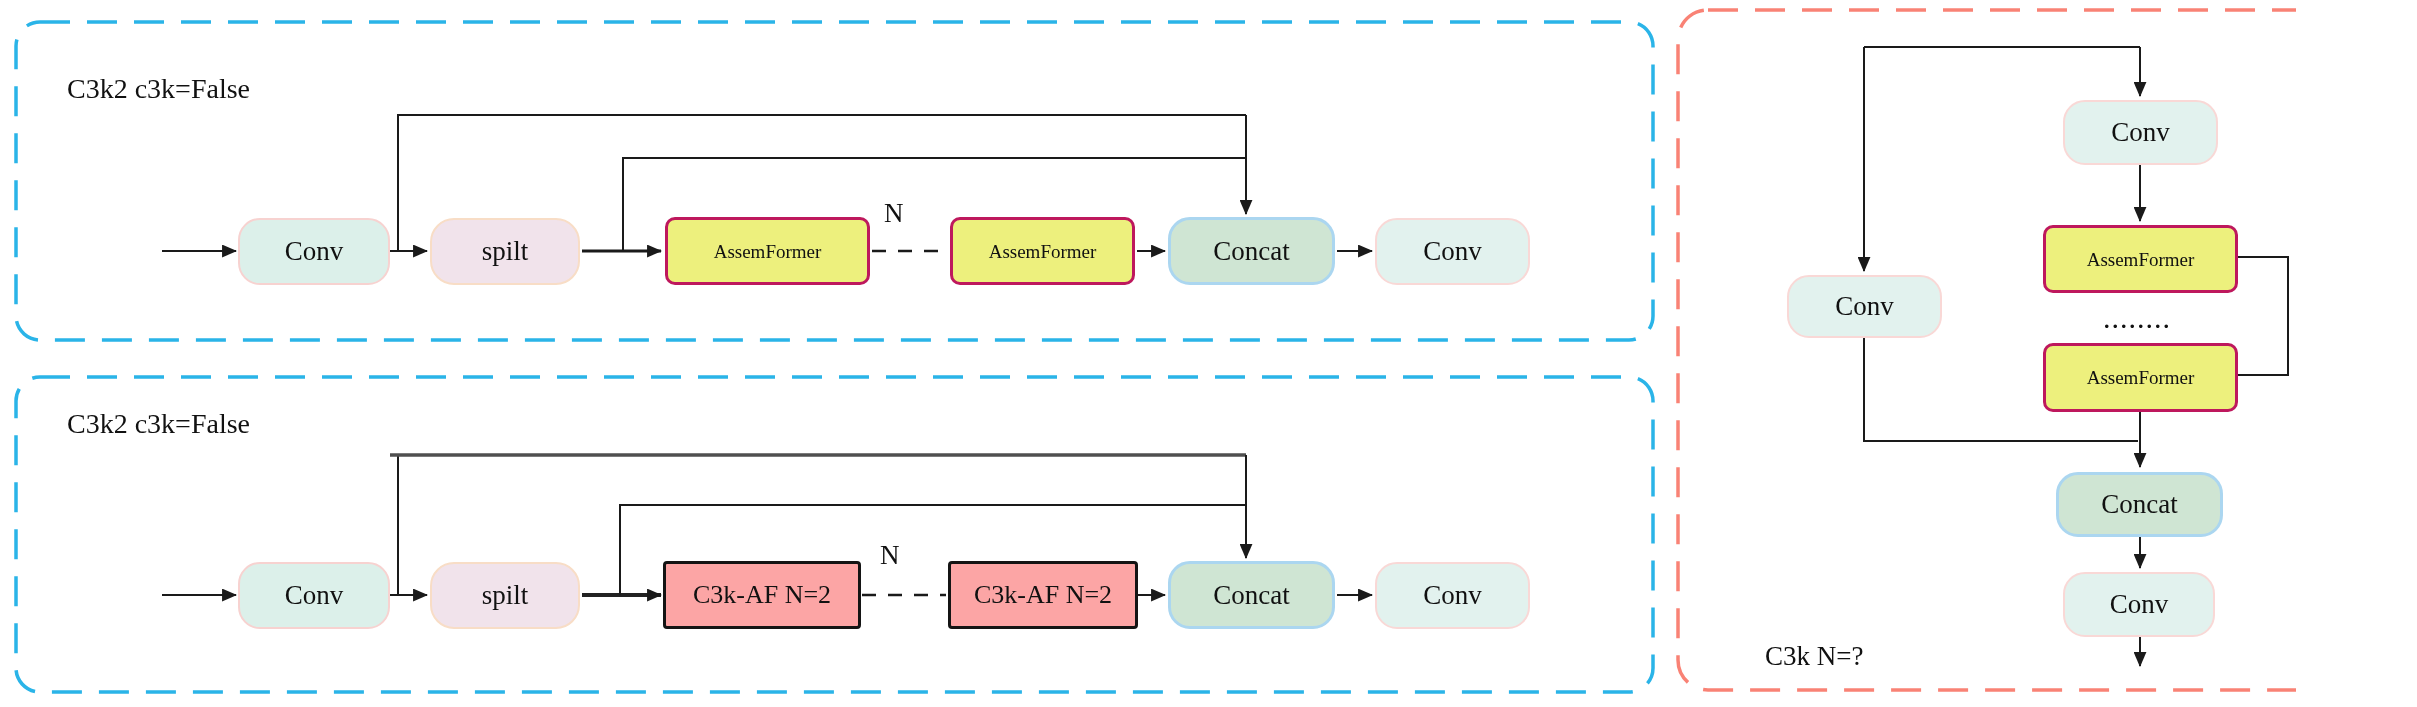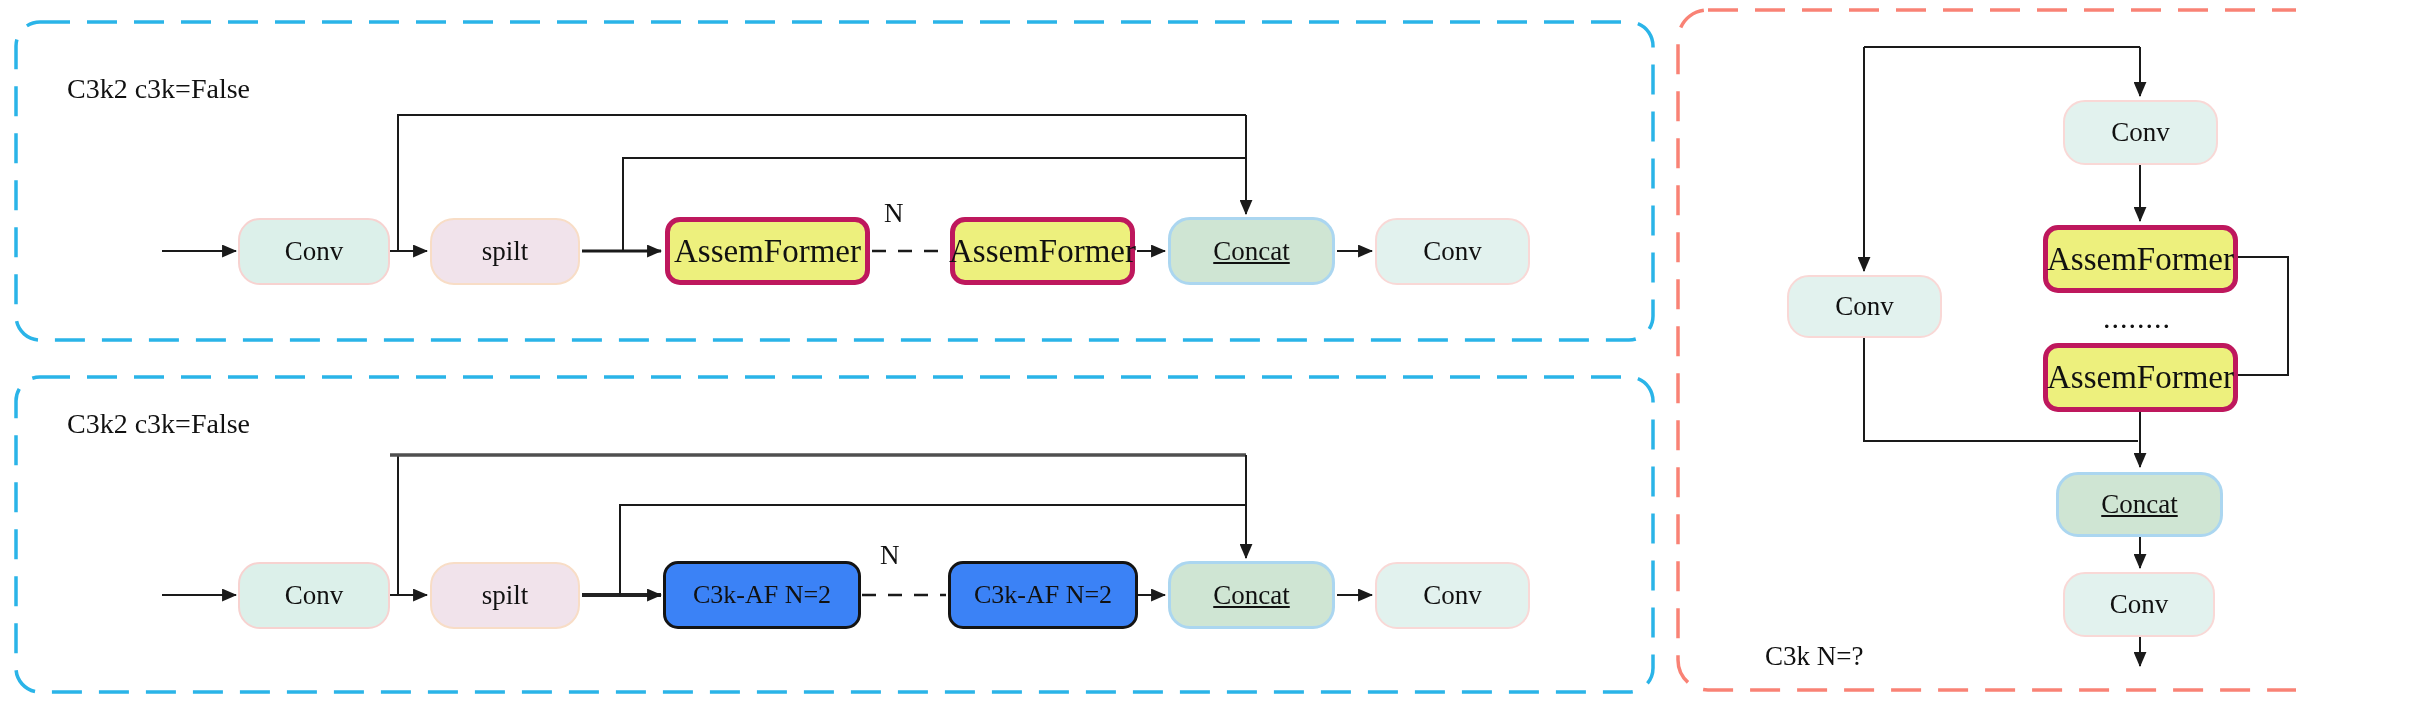--- a/index.html
+++ b/index.html
@@ -15,23 +15,23 @@
     position:absolute;
     display:flex;align-items:center;justify-content:center;
     font-size:27px;color:#111;
     box-sizing:border-box;
     white-space:nowrap;
     line-height:1;
   }
   .mint   {background:#dcf0ea;border:2px solid #f7d2d0;border-radius:22px;}
   .mint2  {background:#e2f2ee;border:2px solid #f9d8d6;border-radius:22px;}
   .splitb {background:#f1e3eb;border:2px solid #f8ddc6;border-radius:24px;font-family:Liberation Serif, serif;}
-  .yellow {background:#edf07d;border:5px solid #be185d;border-radius:15px;font-size:33px;}
-  .blue   {background:#3b82f6;border:3px solid #141414;border-radius:15px;font-size:26px;}
-  .green  {background:#cfe5d3;border:3px solid #abd6f0;border-radius:22px;text-decoration:underline;}
+  .yellow {background:#edf07d;border:3px solid #be185d;border-radius:10px;font-size:19px;}
+  .blue   {background:#fca5a5;border:3px solid #141414;border-radius:4px;font-size:26px;}
+  .green  {background:#cfe5d3;border:3px solid #abd6f0;border-radius:22px;}
   .plabel{
     position:absolute;font-size:28px;color:#111;white-space:nowrap;
   }
   .nlabel{
     position:absolute;font-size:27px;color:#111;white-space:nowrap;
   }
   .dots{
     position:absolute;font-size:30px;color:#111;letter-spacing:1px;
     width:100px;text-align:center;line-height:1;
   }

